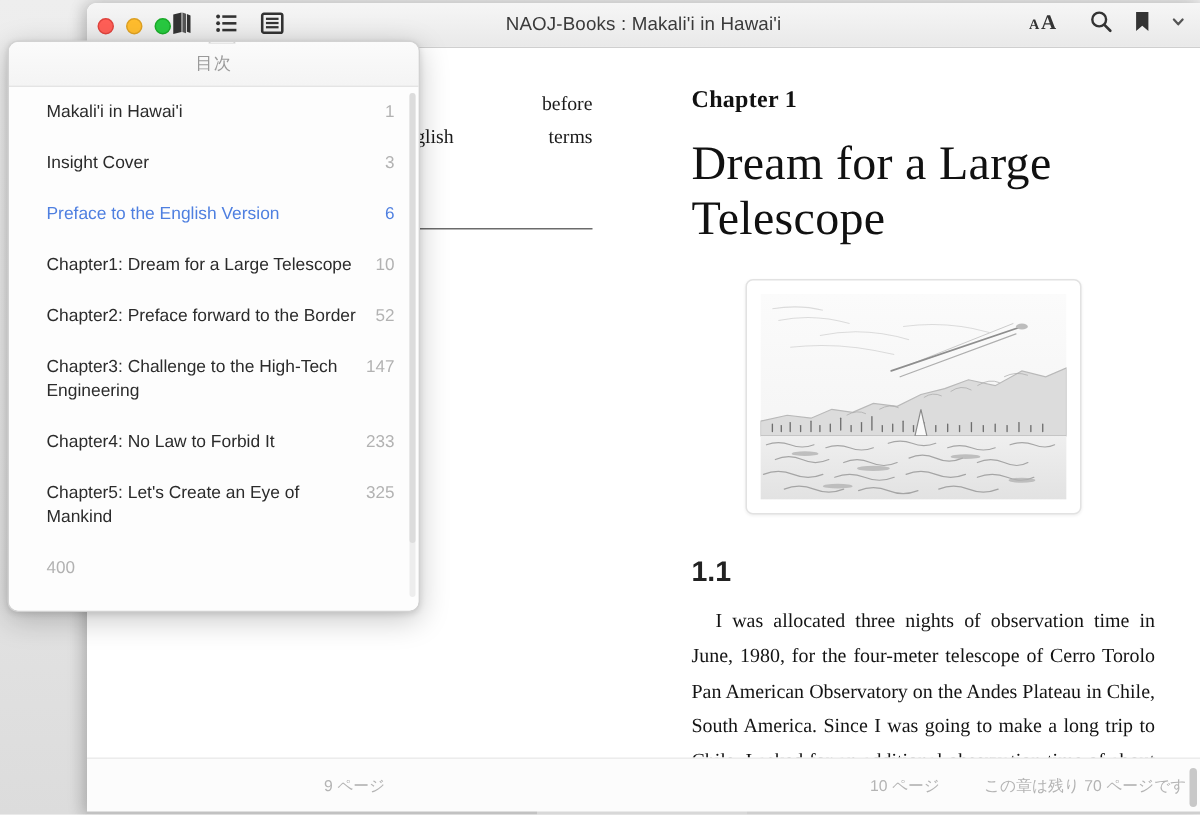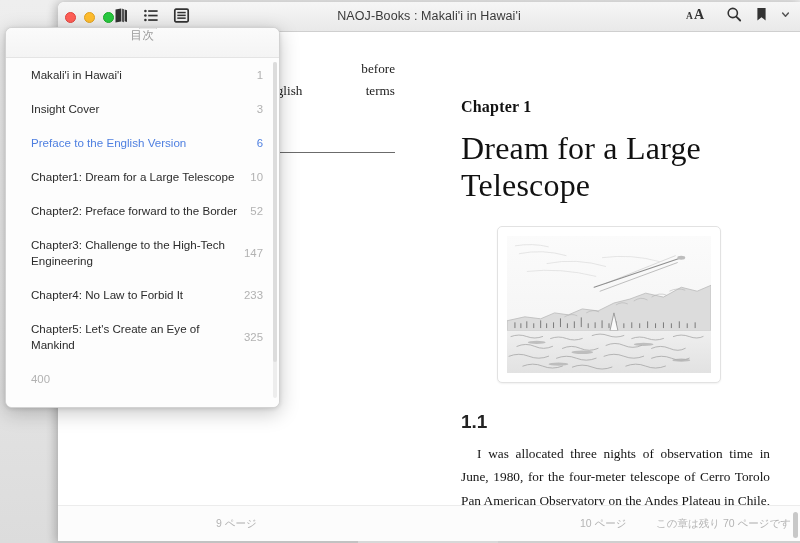--- a/index.html
+++ b/index.html
@@ -50,21 +50,21 @@
     font-size: 12.5px; color: #3a3a3a;
     letter-spacing: .1px;
     pointer-events: none;
   }
 
   
   .reader { position: relative; height: 511px; background: #fff; }
   .pages { position: relative; height: 473px; display: flex; }
   .page { position: relative; flex: 1 1 50%; padding: 26px 30px 10px 30px; }
   .page-left  { padding-right: 34px; }
-  .page-right { padding-left: 32px; margin-top: 40px; }
+  .page-right { padding-left: 32px; }
 
   
   .lp-line {
     font-family: "Liberation Serif", serif;
     font-size: 13.2px; color: #1b1b1b; line-height: 22px;
     text-align: justify; text-align-last: justify;
   }
   .lp-author {
     font-family: "Liberation Sans", sans-serif;
     font-size: 12.5px; color: #1b1b1b;
@@ -158,30 +158,30 @@
   }
   .pop-arrow {
     position: absolute; left: 133px; top: -9px;
     width: 18px; height: 10px; z-index: 51;
   }
   .pop-arrow svg { display: block; }
   .pop-header {
     height: 30px;
     background: linear-gradient(180deg,#fbfbfb 0%,#f4f4f4 100%);
     border-bottom: 1px solid #e4e4e4;
-    display: flex; align-items: flex-start; justify-content: center;
+    display: flex; align-items: center; justify-content: center;
   }
   .pop-title { font-size: 11.5px; color: #9a9a9a; letter-spacing: .6px; }
   .pop-list {
     position: relative;
     height: 350px; overflow: hidden;
     background: #fdfdfd;
   }
   .toc-row {
-    display: flex; align-items: center; justify-content: space-between;
+    display: flex; align-items: flex-start; justify-content: space-between;
     padding: 9px 16px 9px 25px;
     font-size: 11.6px; color: #2b2b2b;
     line-height: 16px;
     cursor: default;
   }
   .toc-row .lbl { padding-right: 12px; }
   .toc-row .pg { color: #b2b2b2; font-size: 11.4px; flex: none; }
   .toc-row.current .lbl { color: #4e7fe0; }
   .toc-row.current .pg  { color: #4e7fe0; }
   .pop-scrollbar {

